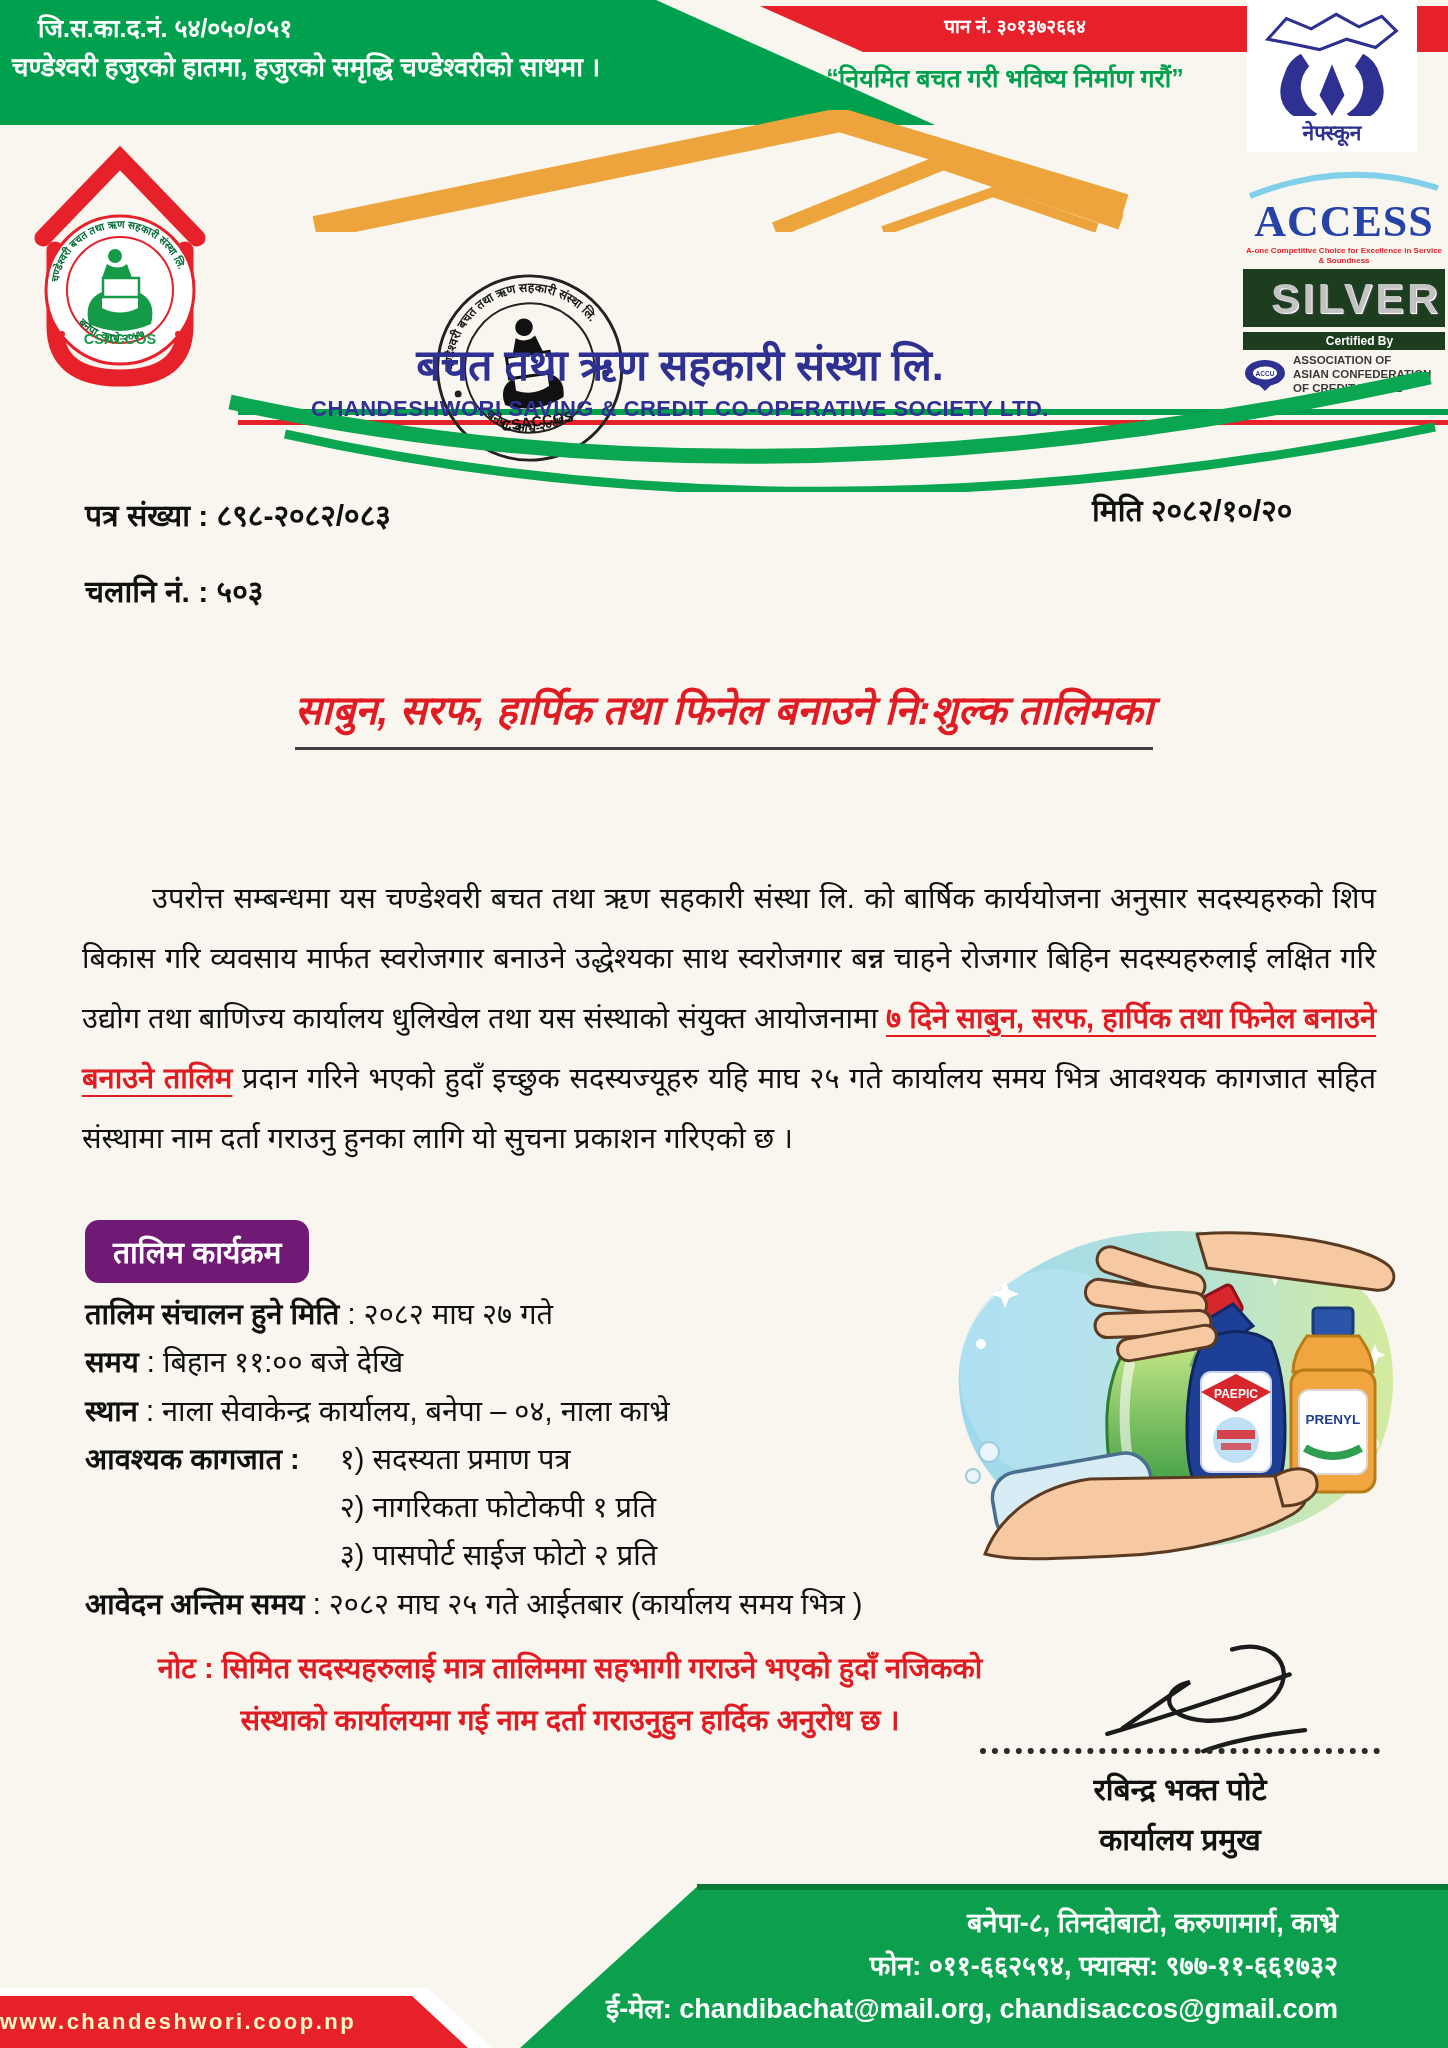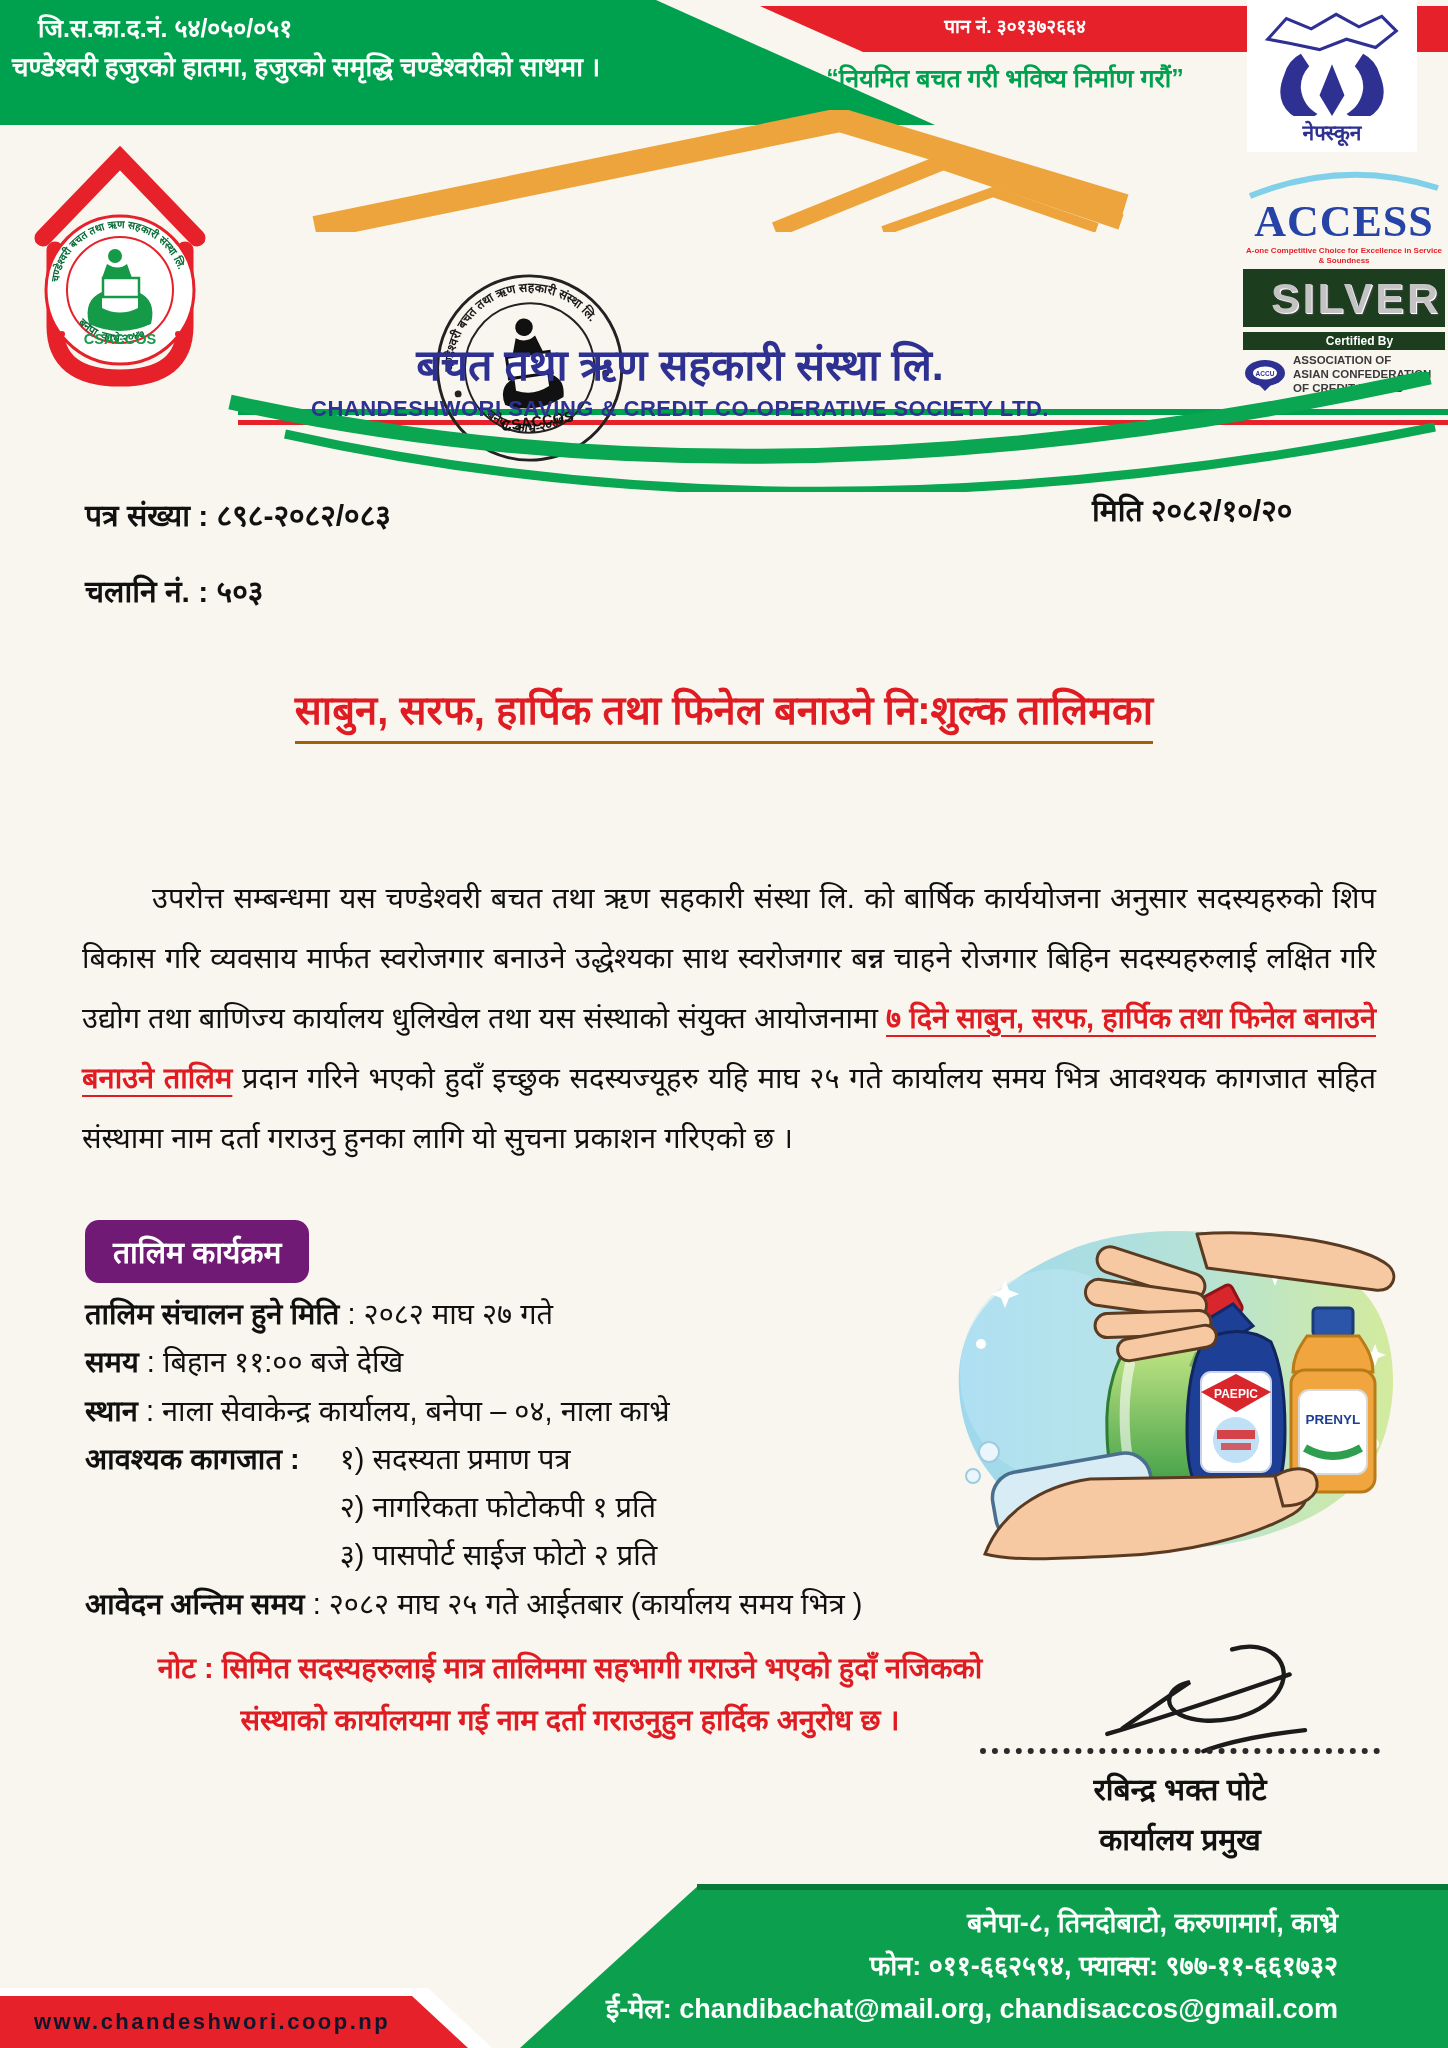--- a/index.html
+++ b/index.html
@@ -48,21 +48,21 @@
   .rule-g{left:238px;top:409px;width:1210px;height:6px;background:#00a14e;}
   .rule-r{left:238px;top:420px;width:1210px;height:5px;background:#e7212a;}
   
   .meta{font-size:30px;font-weight:700;color:#111;white-space:nowrap;}
   .letter-no{left:85px;top:494px;}
   .letter-date{left:1092px;top:489px;}
   .dispatch{left:85px;top:570px;}
   
   .subject{left:140px;top:690px;width:1168px;text-align:center;color:#e01b22;
     font-size:40px;font-weight:800;line-height:1;}
-  .subject .u{border-bottom:3px solid #a16207;padding-bottom:9px;white-space:nowrap;}
+  .subject .u{border-bottom:3px solid #404040;padding-bottom:15px;white-space:nowrap;font-style:italic;}
   .subject .line2{margin-top:40px;}
   
   .bodytxt{left:82px;top:868px;width:1294px;font-size:29px;line-height:2.07;
     text-align:justify;text-indent:70px;color:#101010;}
   .bodytxt .hl{color:#e01b22;font-weight:700;text-decoration:underline;
     text-decoration-color:#e01b22;text-decoration-thickness:2px;text-underline-offset:7px;}
   
   .badge{left:85px;top:1220px;background:#701a75;color:#fff;font-size:30px;font-weight:800;
     padding:11px 28px;border-radius:14px;white-space:nowrap;}
   .details{left:85px;top:1296px;width:1250px;font-size:29px;line-height:1.25;color:#101010;}
@@ -81,22 +81,22 @@
   .sig-title{left:980px;top:1818px;width:400px;text-align:center;font-size:30px;font-weight:800;}
   
   .footer-band{left:0;top:1884px;width:1448px;height:164px;background:#0ca04e;
     clip-path:polygon(700px 0,1448px 0,1448px 164px,520px 164px);}
   .footer-topline{left:697px;top:1884px;width:751px;height:6px;background:#077a39;}
   .footer-text{left:500px;top:1902px;width:893px;text-align:right;color:#fff;
     font-size:27px;font-weight:700;line-height:1.6;padding-right:55px;box-sizing:border-box;}
   .ribbon-wedge{left:0;top:1988px;width:500px;height:60px;background:#fff;
     clip-path:polygon(0 0,428px 0,492px 60px,0 60px);}
   .ribbon{left:0;top:1996px;width:480px;height:52px;background:#e7212a;
-    clip-path:polygon(0 0,412px 0,468px 52px,0 52px);color:#0f172a;font-size:22px;font-weight:700;
-    letter-spacing:2.5px;line-height:52px;padding-left:34px;box-sizing:border-box;white-space:nowrap;}
+    clip-path:polygon(0 0,412px 0,468px 52px,0 52px);color:#fef9c3;font-size:22px;font-weight:700;
+    letter-spacing:2.5px;line-height:52px;box-sizing:border-box;white-space:nowrap;}
   svg text{font-family:"Liberation Sans","DejaVu Sans",sans-serif;}
 </style>
 </head>
 <body>
 
 <div id="page">
 
   <div class="abs green-band">
     <div class="l1">जि.स.का.द.नं. ५४/०५०/०५१</div>
     <div class="l2">चण्डेश्वरी हजुरको हातमा, हजुरको समृद्धि चण्डेश्वरीको साथमा ।</div>

